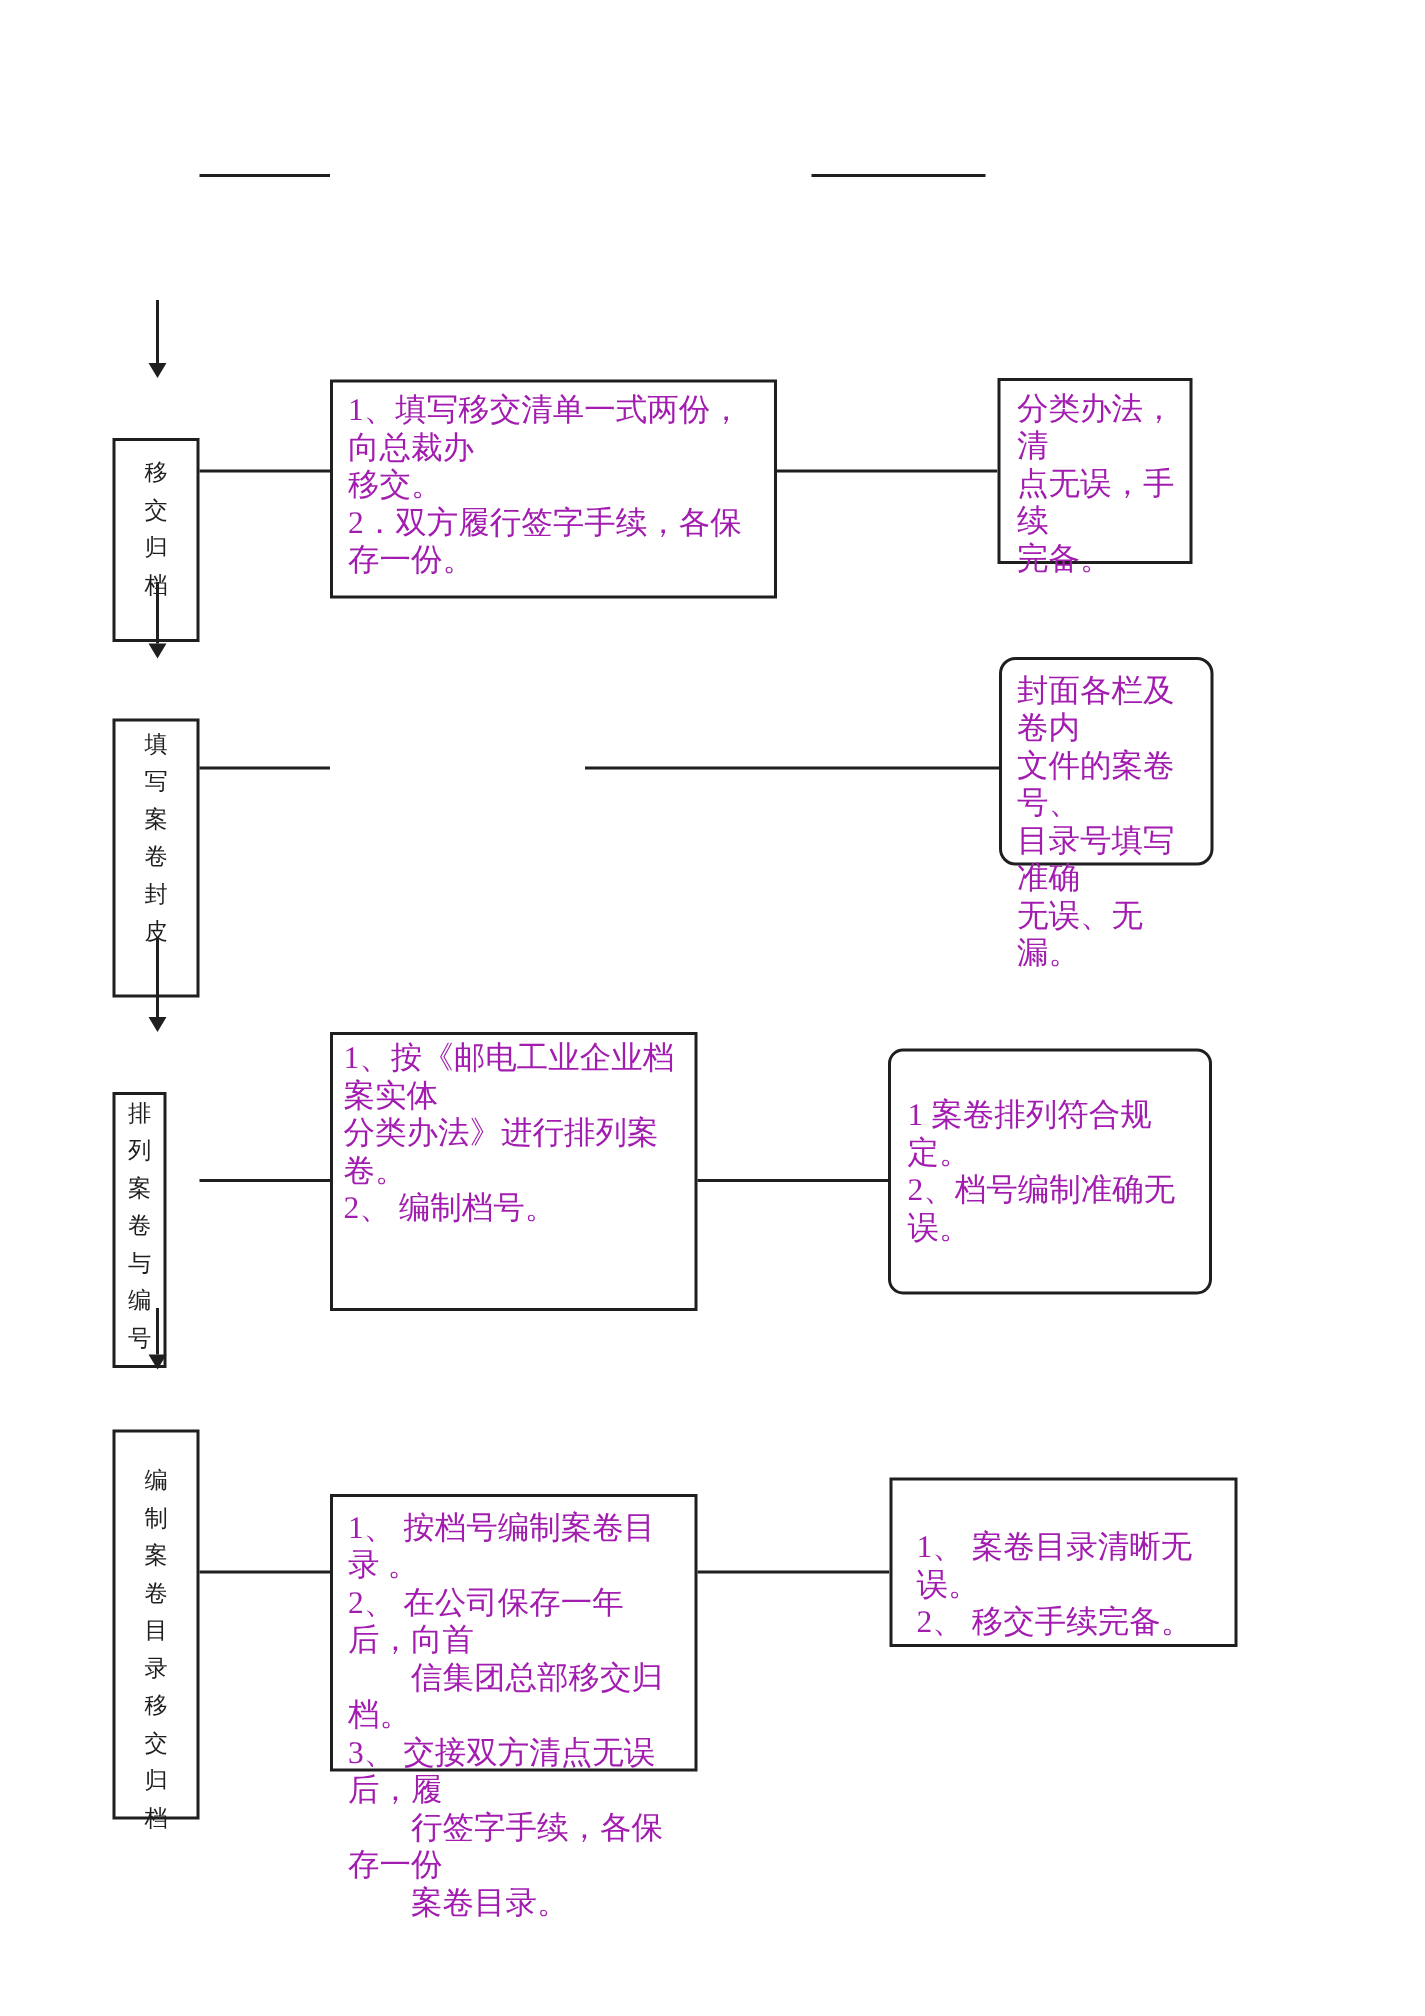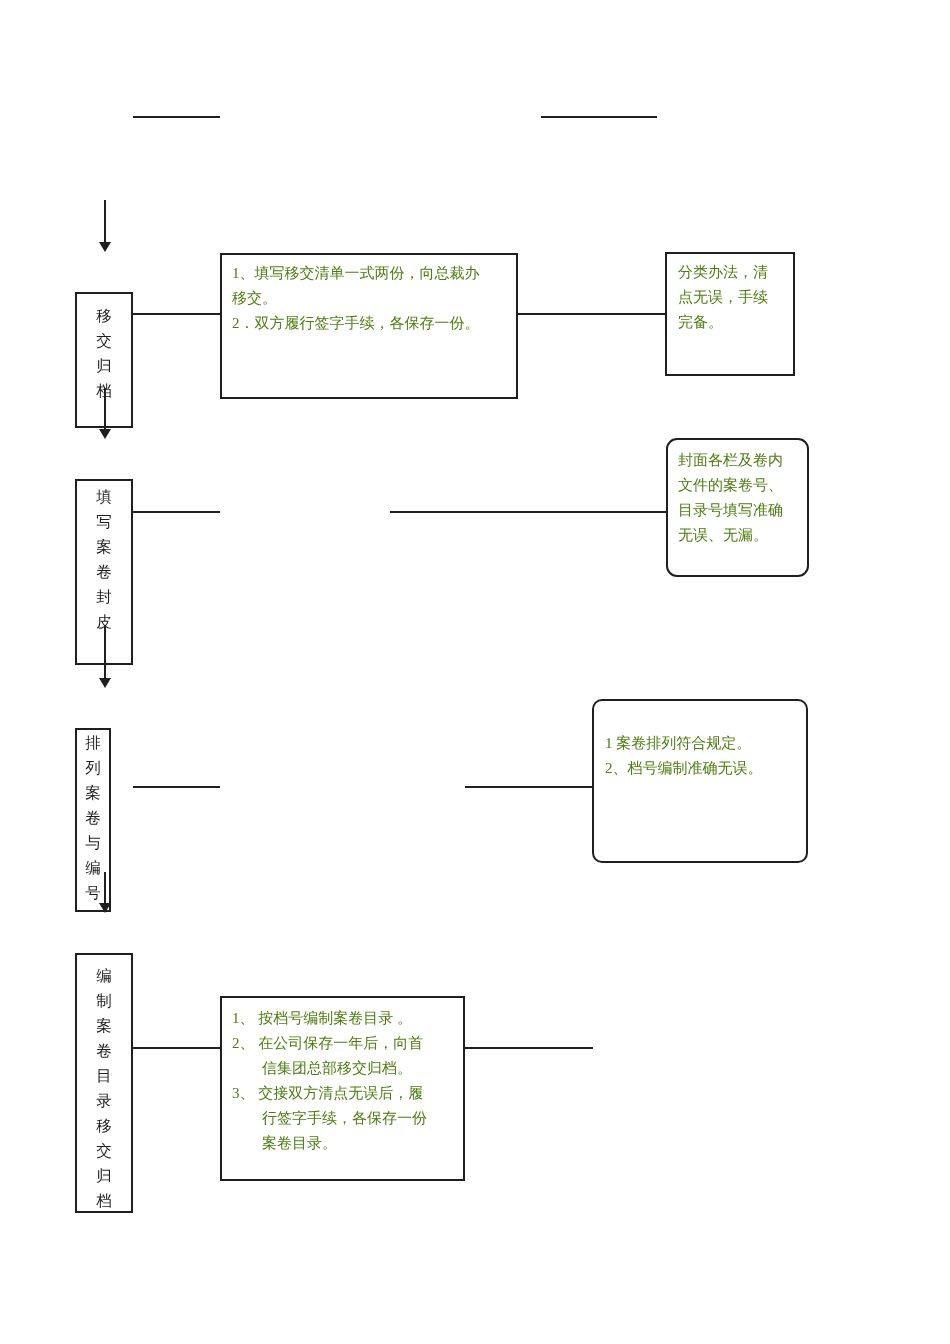--- a/index.html
+++ b/index.html
@@ -13,23 +13,23 @@
     overflow: hidden;
   }
   .box {
     position: absolute;
     box-sizing: border-box;
     border: 2px solid #1f1f1f;
     background: #ffffff;
   }
   .txt {
     white-space: pre-line;
-    font-size: 15px;
+    font-size: 21px;
     line-height: 25px;
-    color: #4d7c0f;
+    color: #a21caf;
   }
   .stage-wrap { display: flex; justify-content: center; margin-top: 40px; }
   .stage-txt {
     width: 18px;
     text-align: center;
     word-break: break-all;
     font-size: 15.5px;
     line-height: 25px;
     white-space: normal;
   }
@@ -84,35 +84,44 @@
 目录号填写准确
 无误、无漏。</div>
   </div>
   <div class="vline" style="left:104px; top:625px; height:53px;"></div>
   <div class="ahead" style="left:99px; top:678px;"></div>
 
   <div class="box stage-wrap" style="left:75px; top:688px; width:36px; height:184px; padding-top:0;">
     <div class="stage-txt">排列案卷与编号</div>
   </div>
   <div class="hline" style="left:133px; top:786px; width:87px;"></div>
+  <div class="box" style="left:220px; top:688px; width:245px; height:186px; padding:3px 4px 0 7px;">
+    <div class="txt">1、按《邮电工业企业档案实体
+分类办法》进行排列案卷。
+2、 编制档号。</div>
+  </div>
   <div class="hline" style="left:465px; top:786px; width:128px;"></div>
   <div class="box" style="left:592px; top:699px; width:216px; height:164px; padding:30px 4px 0 11px;border-radius:10px;">
     <div class="txt">1 案卷排列符合规定。
 2、档号编制准确无误。</div>
   </div>
   <div class="vline" style="left:104px; top:872px; height:31px;"></div>
   <div class="ahead" style="left:99px; top:903px;"></div>
 
-  <div class="box stage-wrap" style="left:75px; top:913px; width:58px; height:260px; padding-top:8px;">
+  <div class="box stage-wrap" style="left:75px; top:913px; width:58px; height:260px; padding-top:20px;">
     <div class="stage-txt">编制案卷目录移交归档</div>
   </div>
   <div class="hline" style="left:133px; top:1047px; width:87px;"></div>
   <div class="box" style="left:220px; top:996px; width:245px; height:185px; padding:8px 16px 0 10px;">
     <div class="txt">1、 按档号编制案卷目录 。
 2、 在公司保存一年后，向首
 　　信集团总部移交归档。
 3、 交接双方清点无误后，履
 　　行签字手续，各保存一份
 　　案卷目录。</div>
   </div>
   <div class="hline" style="left:465px; top:1047px; width:128px;"></div>
+  <div class="box" style="left:593px; top:985px; width:232px; height:113px; padding:32px 4px 0 16px;">
+    <div class="txt">1、 案卷目录清晰无误。
+2、 移交手续完备。</div>
+  </div>
 
 </div>
 
 </body></html>

